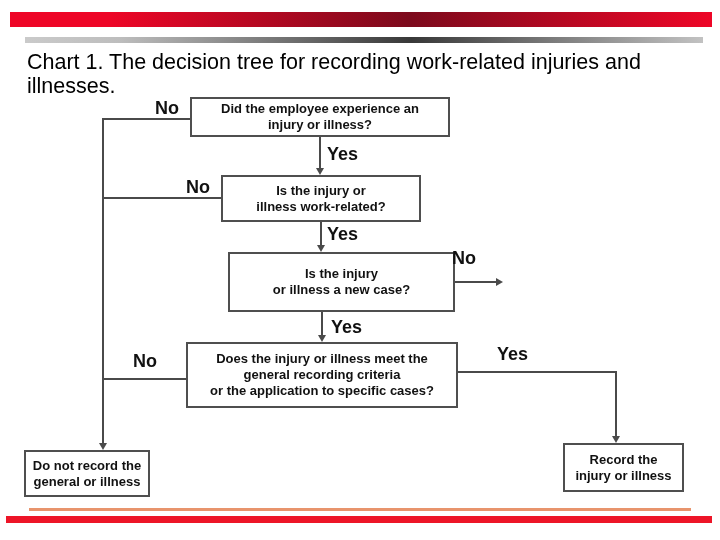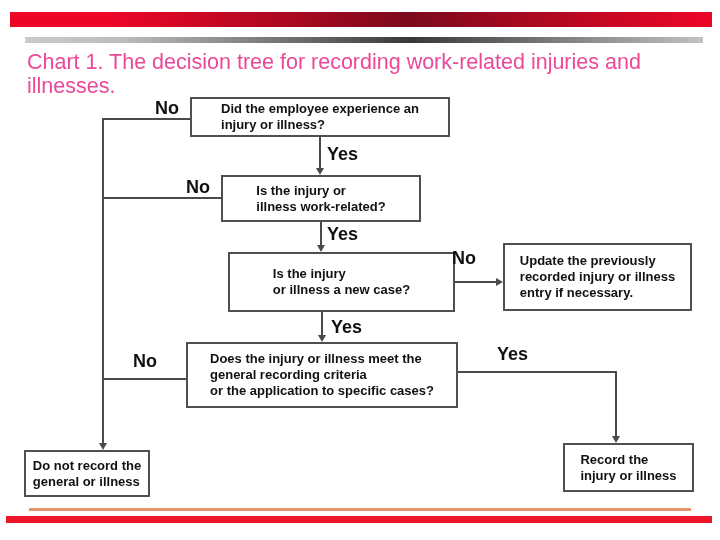--- a/index.html
+++ b/index.html
@@ -10,25 +10,25 @@
   .top-red-bar{
     position:absolute;left:10px;top:12px;width:702px;height:15px;
     background:linear-gradient(90deg,var(--bar-red-bright,#ee0627) 0%,var(--bar-red-bright,#ee0627) 14%,var(--bar-red-dark,#7c0a1c) 57%,var(--bar-red-bright,#ee0627) 100%);
   }
   .top-gray-bar{
     position:absolute;left:25px;top:37px;width:678px;height:6px;
     background:linear-gradient(90deg,var(--bar-gray-light,#cacaca) 0%,#bdbdbd 14%,var(--bar-gray-dark,#383838) 57%,#c2c2c2 100%);
   }
   .title{
     position:absolute;left:27px;top:51px;width:640px;
-    font-size:21.5px;line-height:23.5px;white-space:pre-line;color:#ec4899;
+    font-size:21.5px;line-height:23.5px;white-space:pre-line;color:#000000;
   }
   .node{
     position:absolute;background:#fff;border:2px solid var(--node-border,#4f4f4f);
-    display:flex;align-items:center;justify-content:center;text-align:left;
+    display:flex;align-items:center;justify-content:center;text-align:center;
     font-weight:700;font-size:13px;line-height:16px;white-space:pre-line;box-sizing:border-box;
   }
   .elabel{position:absolute;font-weight:700;font-size:18px;line-height:14px;}
   .line{position:absolute;background:var(--line-gray,#4a4a4a);}
   .arr-d{position:absolute;width:0;height:0;border-left:4px solid transparent;border-right:4px solid transparent;border-top:7px solid var(--line-gray,#4a4a4a);}
   .arr-r{position:absolute;width:0;height:0;border-top:4px solid transparent;border-bottom:4px solid transparent;border-left:7px solid var(--line-gray,#4a4a4a);}
   .footer-orange{position:absolute;left:29px;top:508px;width:662px;height:3px;background:var(--footer-orange,#e8946c);}
   .footer-red{position:absolute;left:6px;top:516px;width:706px;height:7px;background:var(--footer-red,#ed1528);}
 </style>
 </head>
@@ -59,29 +59,26 @@
   <div class="arr-d" style="left:99px;top:443px;"></div>
   <div class="arr-d" style="left:612px;top:436px;"></div>
   <div class="arr-r" style="left:496px;top:278px;"></div>
 
   <div class="node" style="left:190px;top:97px;width:260px;height:40px;">Did the employee experience an
 injury or illness?</div>
   <div class="node" style="left:221px;top:175px;width:200px;height:47px;">Is the injury or
 illness work-related?</div>
   <div class="node" style="left:228px;top:252px;width:227px;height:60px;">Is the injury
 or illness a new case?</div>
-  <div class="node" style="left:503px;top:243px;width:189px;height:68px;">Update the previously
-recorded injury or illness
-entry if necessary.</div>
   <div class="node" style="left:186px;top:342px;width:272px;height:66px;">Does the injury or illness meet the
 general recording criteria
 or the application to specific cases?</div>
   <div class="node" style="left:24px;top:450px;width:126px;height:47px;">Do not record the
 general or illness</div>
-  <div class="node" style="left:563px;top:443px;width:131px;height:49px;">Record the
+  <div class="node" style="left:563px;top:443px;width:121px;height:49px;">Record the
 injury or illness</div>
 
   <div class="elabel" style="left:155px;top:101px;">No</div>
   <div class="elabel" style="left:327px;top:147px;">Yes</div>
   <div class="elabel" style="left:186px;top:180px;">No</div>
   <div class="elabel" style="left:327px;top:227px;">Yes</div>
   <div class="elabel" style="left:452px;top:251px;">No</div>
   <div class="elabel" style="left:331px;top:320px;">Yes</div>
   <div class="elabel" style="left:133px;top:354px;">No</div>
   <div class="elabel" style="left:497px;top:347px;">Yes</div>

